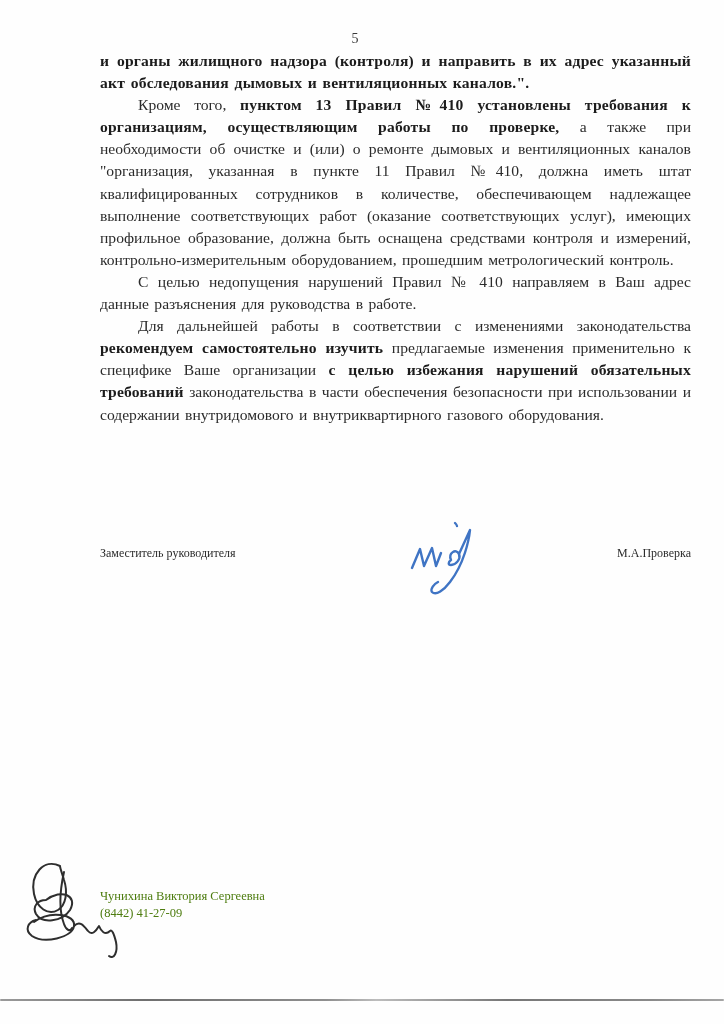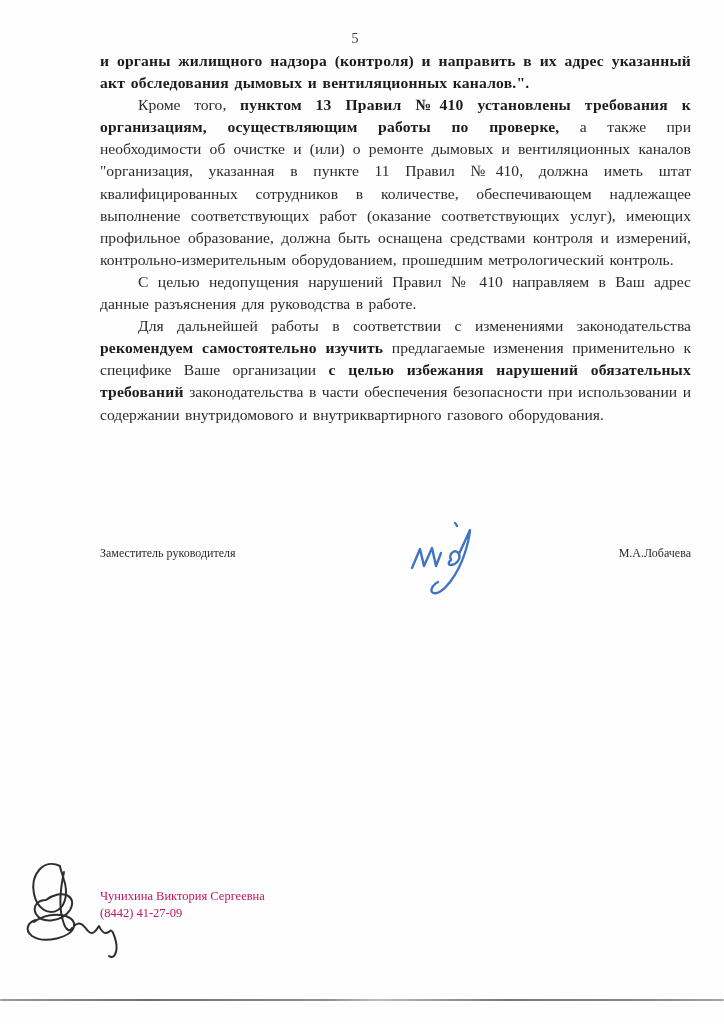--- a/index.html
+++ b/index.html
@@ -59,21 +59,21 @@
     top: 520px;
     width: 92px;
     height: 92px;
   }
   .footer-block {
     position: absolute;
     left: 100px;
     top: 888px;
     font-size: 12.5px;
     line-height: 16.5px;
-    color: #be185d;
+    color: #4d7c0f;
   }
   .black-signature {
     position: absolute;
     left: 18px;
     top: 856px;
     width: 120px;
     height: 122px;
   }
   .scan-line {
     position: absolute;
@@ -94,21 +94,21 @@
 
   <div class="document-body">
       <p class="para"><span class="seg bold">и органы жилищного надзора (контроля) и направить в их адрес указанный акт обследования дымовых и вентиляционных каналов.".</span></p>
       <p class="para indent"><span class="seg">Кроме того, </span><span class="seg bold">пунктом 13 Правил №410 установлены требования к организациям, осуществляющим работы по проверке,</span><span class="seg"> а также при необходимости об очистке и (или) о ремонте дымовых и вентиляционных каналов "организация, указанная в пункте 11 Правил №410, должна иметь штат квалифицированных сотрудников в количестве, обеспечивающем надлежащее выполнение соответствующих работ (оказание соответствующих услуг), имеющих профильное образование, должна быть оснащена средствами контроля и измерений, контрольно-измерительным оборудованием, прошедшим метрологический контроль.</span></p>
       <p class="para indent"><span class="seg">С целью недопущения нарушений Правил № 410 направляем в Ваш адрес данные разъяснения для руководства в работе.</span></p>
       <p class="para indent"><span class="seg">Для дальнейшей работы в соответствии с изменениями законодательства </span><span class="seg bold">рекомендуем самостоятельно изучить</span><span class="seg"> предлагаемые изменения применительно к специфике Ваше организации </span><span class="seg bold">с целью избежания нарушений обязательных требований</span><span class="seg"> законодательства в части обеспечения безопасности при использовании и содержании внутридомового и внутриквартирного газового оборудования.</span></p>
     </div>
 
   <div class="signature-row">
     <span>Заместитель руководителя</span>
-    <span>М.А.Лобачева</span>
+    <span>М.А.Проверка</span>
   </div>
 
   <svg class="blue-signature" viewBox="0 0 92 92">
     <g fill="none" stroke="#3f74c4" stroke-width="2.4" stroke-linecap="round" stroke-linejoin="round">
       <path d="M14,48 L22,29 L26,46 L34,28 L38,46 L43,33" stroke="#3f74c4"></path>
       <path d="M53,40 C50,33 58,28 61,34 C63,39 58,45 53,45 C50,45 50,42 53,40" stroke="#3f74c4"></path>
       <path d="M61,34 L72,10 C71,20 66,44 52,62 C46,70 38,76 34,72 C32,69 36,64 40,62" stroke="#3f74c4"></path>
       <path d="M57,3 C58,4 59,5 59,6" stroke="#3f74c4"></path>
     </g>
   </svg>

